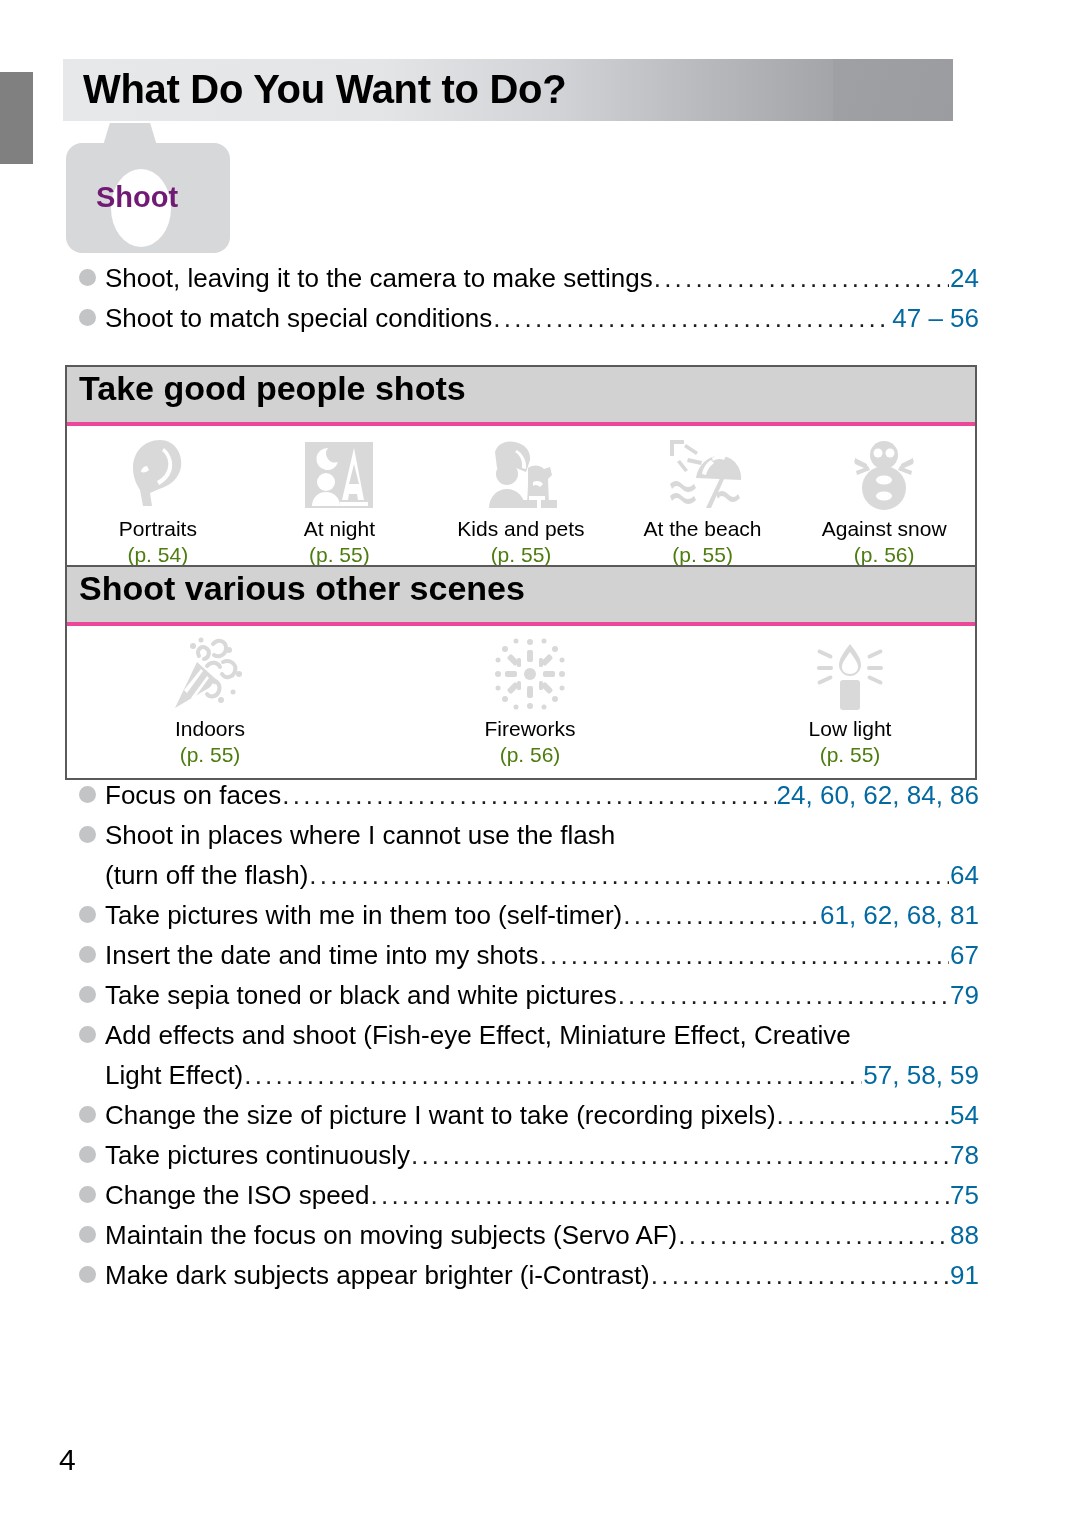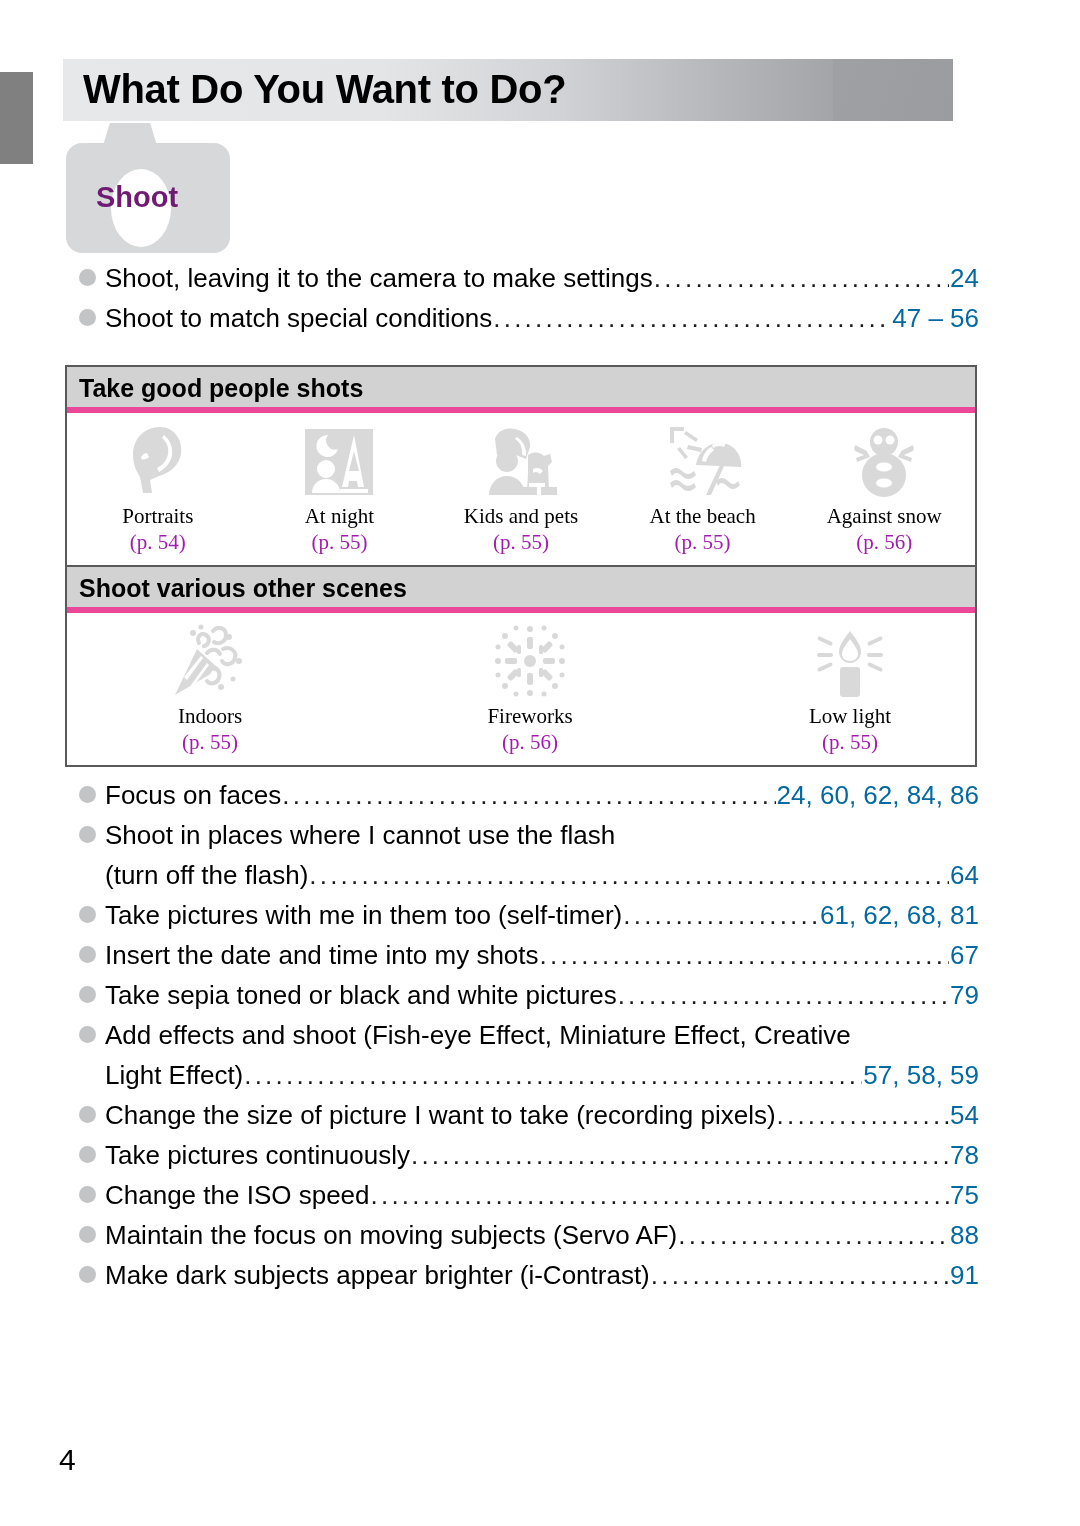--- a/index.html
+++ b/index.html
@@ -193,57 +193,56 @@
     width: 912px;
     border: 2px solid #5a5a5a;
     box-sizing: border-box;
     background: #fff;
   }
   #table-people { top: 365px; }
   #table-other  { top: 565px; }
 
   .scene-head {
     background: #d2d2d2;
-    border-bottom: 6px solid #ec4899;
-    font-size: 25px;
+    border-bottom: 4px solid #ec4899;
+    font-size: 34px;
     font-weight: bold;
-    padding: 6px 0 3px 12px;
+    padding: 6px 0 18px 12px;
     height: 31px;
     line-height: 31px;
     box-sizing: content-box;
   }
   .scene-row {
     display: flex;
     padding: 14px 0 10px 0;
   }
   .scene-cell {
     flex: 1 1 0;
     text-align: center;
-    font-family: Liberation Serif, serif;
   }
   #table-other .scene-row { justify-content: space-between; padding-left: 18px; gap: 21px; }
   #table-other .scene-cell { flex: 0 0 250px; }
 
   .ico {
     height: 72px;
     display: flex;
     align-items: flex-end;
     justify-content: center;
     margin-bottom: 4px;
   }
   .ico svg { display: block; }
   .cap {
     font-size: 21px;
     line-height: 26px;
     color: #000;
   }
   .pgref {
     font-size: 21px;
     line-height: 26px;
-    color: #a21caf;
+    color: #4d7c0f;
   }
 
   
   .botlist {
     position: absolute;
     left: 79px;
     top: 775px;
     width: 900px;
   }
   .botlist .row { line-height: 40px; }

